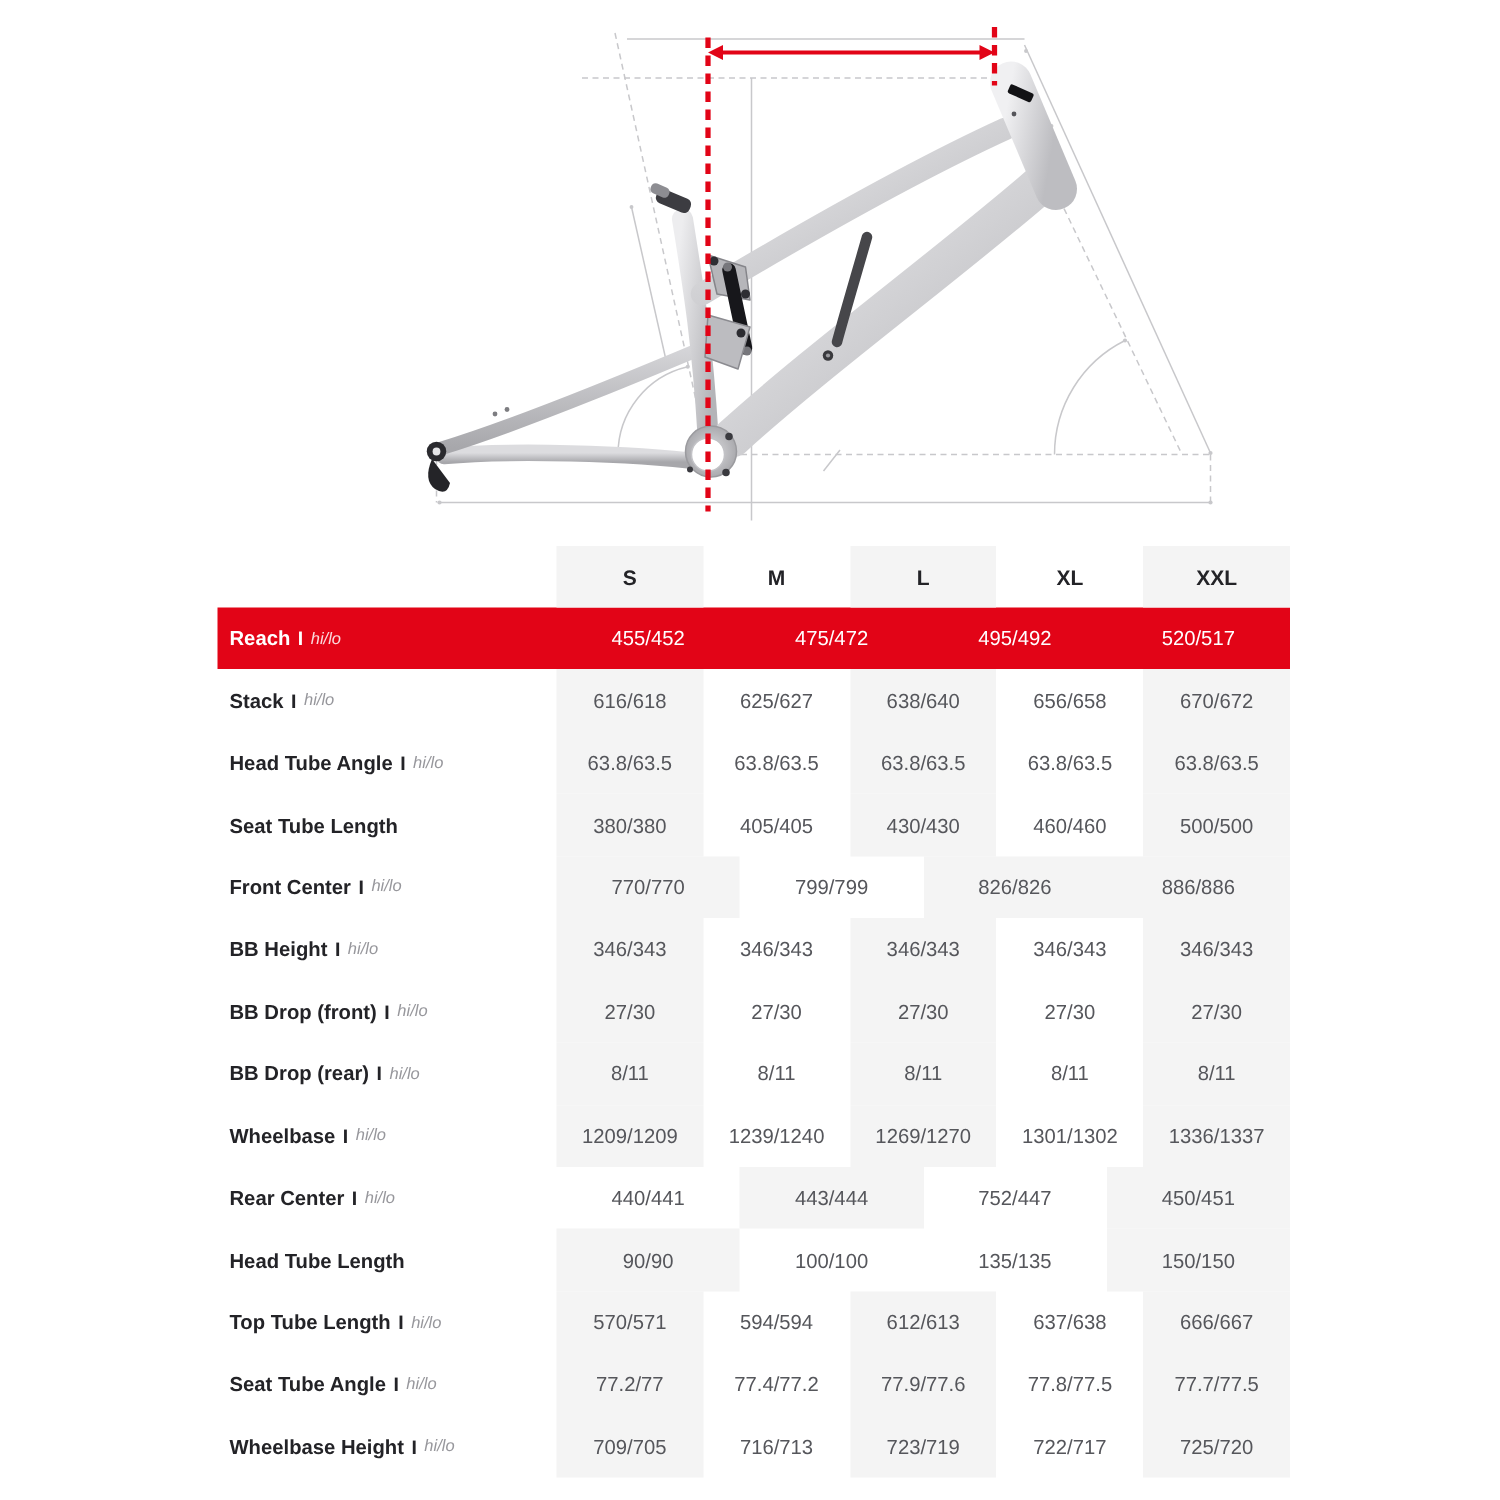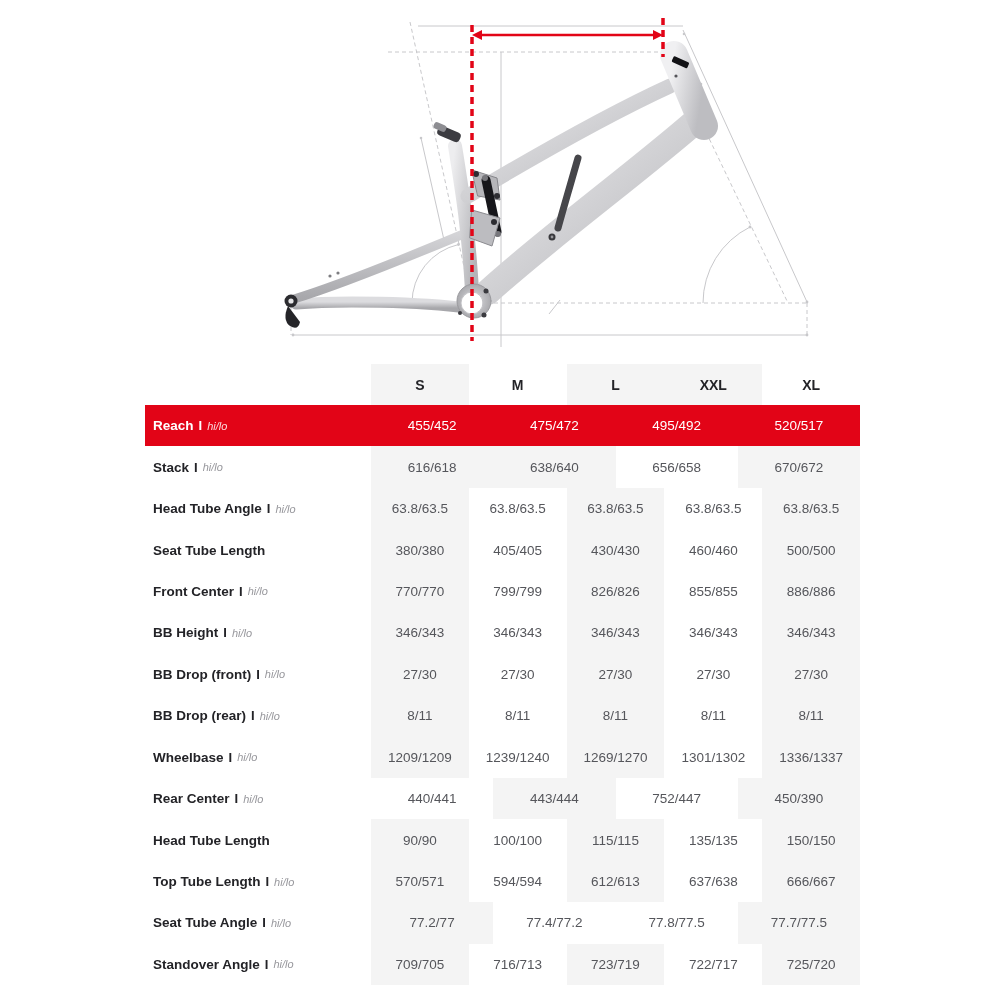--- a/index.html
+++ b/index.html
@@ -126,42 +126,43 @@
       <polygon class="red-fill" points="663,35 653,30 653,40"></polygon>
     </g>
   </svg>
 
   <div id="geo-table">
     <div class="trow thead-row" id="thead">
         <div class="cell label-cell"></div>
         <div class="cell val head alt">S</div>
         <div class="cell val head">M</div>
         <div class="cell val head alt">L</div>
+        <div class="cell val head">XL</div>
         <div class="cell val head alt">XXL</div>
-        <div class="cell val head">XL</div>
       </div>
     <div id="tbody">
         <div class="trow highlight">
           <div class="cell label-cell">
             <span class="lbl">Reach</span>
             <span class="sep">I</span>
             <span class="suf">hi/lo</span>
           </div>
           <div class="cell val">455/452</div>
           <div class="cell val">475/472</div>
           <div class="cell val">495/492</div>
           <div class="cell val">520/517</div>
         </div>
         <div class="trow">
           <div class="cell label-cell">
             <span class="lbl">Stack</span>
             <span class="sep">I</span>
             <span class="suf">hi/lo</span>
           </div>
           <div class="cell val alt">616/618</div>
+          <div class="cell val">625/627</div>
           <div class="cell val alt">638/640</div>
           <div class="cell val">656/658</div>
           <div class="cell val alt">670/672</div>
         </div>
         <div class="trow">
           <div class="cell label-cell">
             <span class="lbl">Head Tube Angle</span>
             <span class="sep">I</span>
             <span class="suf">hi/lo</span>
           </div>
@@ -183,21 +184,20 @@
         </div>
         <div class="trow">
           <div class="cell label-cell">
             <span class="lbl">Front Center</span>
             <span class="sep">I</span>
             <span class="suf">hi/lo</span>
           </div>
           <div class="cell val alt">770/770</div>
           <div class="cell val">799/799</div>
           <div class="cell val alt">826/826</div>
-          <div class="cell val">855/855</div>
           <div class="cell val alt">886/886</div>
         </div>
         <div class="trow">
           <div class="cell label-cell">
             <span class="lbl">BB Height</span>
             <span class="sep">I</span>
             <span class="suf">hi/lo</span>
           </div>
           <div class="cell val alt">346/343</div>
           <div class="cell val">346/343</div>
@@ -243,29 +243,28 @@
         </div>
         <div class="trow">
           <div class="cell label-cell">
             <span class="lbl">Rear Center</span>
             <span class="sep">I</span>
             <span class="suf">hi/lo</span>
           </div>
           <div class="cell val">440/441</div>
           <div class="cell val alt">443/444</div>
           <div class="cell val">752/447</div>
-          <div class="cell val alt">450/390</div>
+          <div class="cell val alt">450/451</div>
         </div>
         <div class="trow">
           <div class="cell label-cell">
             <span class="lbl">Head Tube Length</span>
           </div>
           <div class="cell val alt">90/90</div>
           <div class="cell val">100/100</div>
-          <div class="cell val alt">115/115</div>
           <div class="cell val">135/135</div>
           <div class="cell val alt">150/150</div>
         </div>
         <div class="trow">
           <div class="cell label-cell">
             <span class="lbl">Top Tube Length</span>
             <span class="sep">I</span>
             <span class="suf">hi/lo</span>
           </div>
           <div class="cell val alt">570/571</div>
@@ -275,26 +274,27 @@
           <div class="cell val alt">666/667</div>
         </div>
         <div class="trow">
           <div class="cell label-cell">
             <span class="lbl">Seat Tube Angle</span>
             <span class="sep">I</span>
             <span class="suf">hi/lo</span>
           </div>
           <div class="cell val alt">77.2/77</div>
           <div class="cell val">77.4/77.2</div>
+          <div class="cell val alt">77.9/77.6</div>
           <div class="cell val">77.8/77.5</div>
           <div class="cell val alt">77.7/77.5</div>
         </div>
         <div class="trow">
           <div class="cell label-cell">
-            <span class="lbl">Standover Angle</span>
+            <span class="lbl">Wheelbase Height</span>
             <span class="sep">I</span>
             <span class="suf">hi/lo</span>
           </div>
           <div class="cell val alt">709/705</div>
           <div class="cell val">716/713</div>
           <div class="cell val alt">723/719</div>
           <div class="cell val">722/717</div>
           <div class="cell val alt">725/720</div>
         </div>
       </div>

